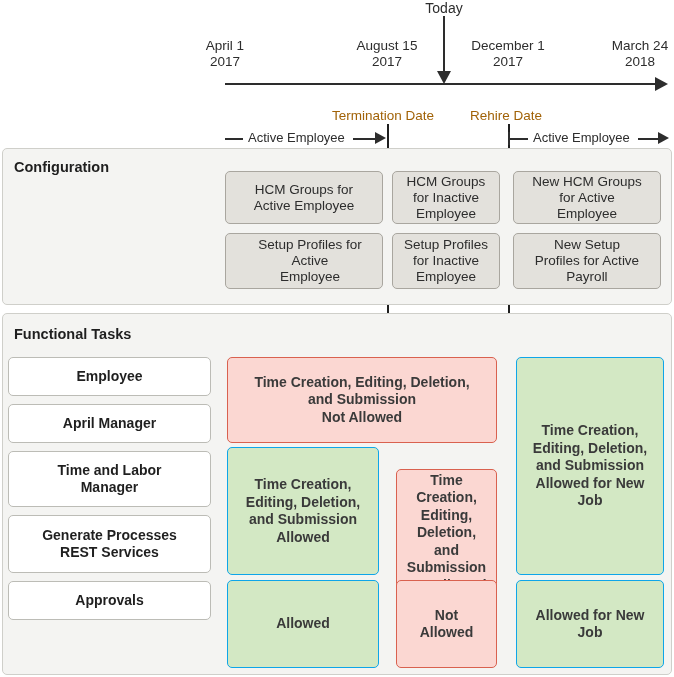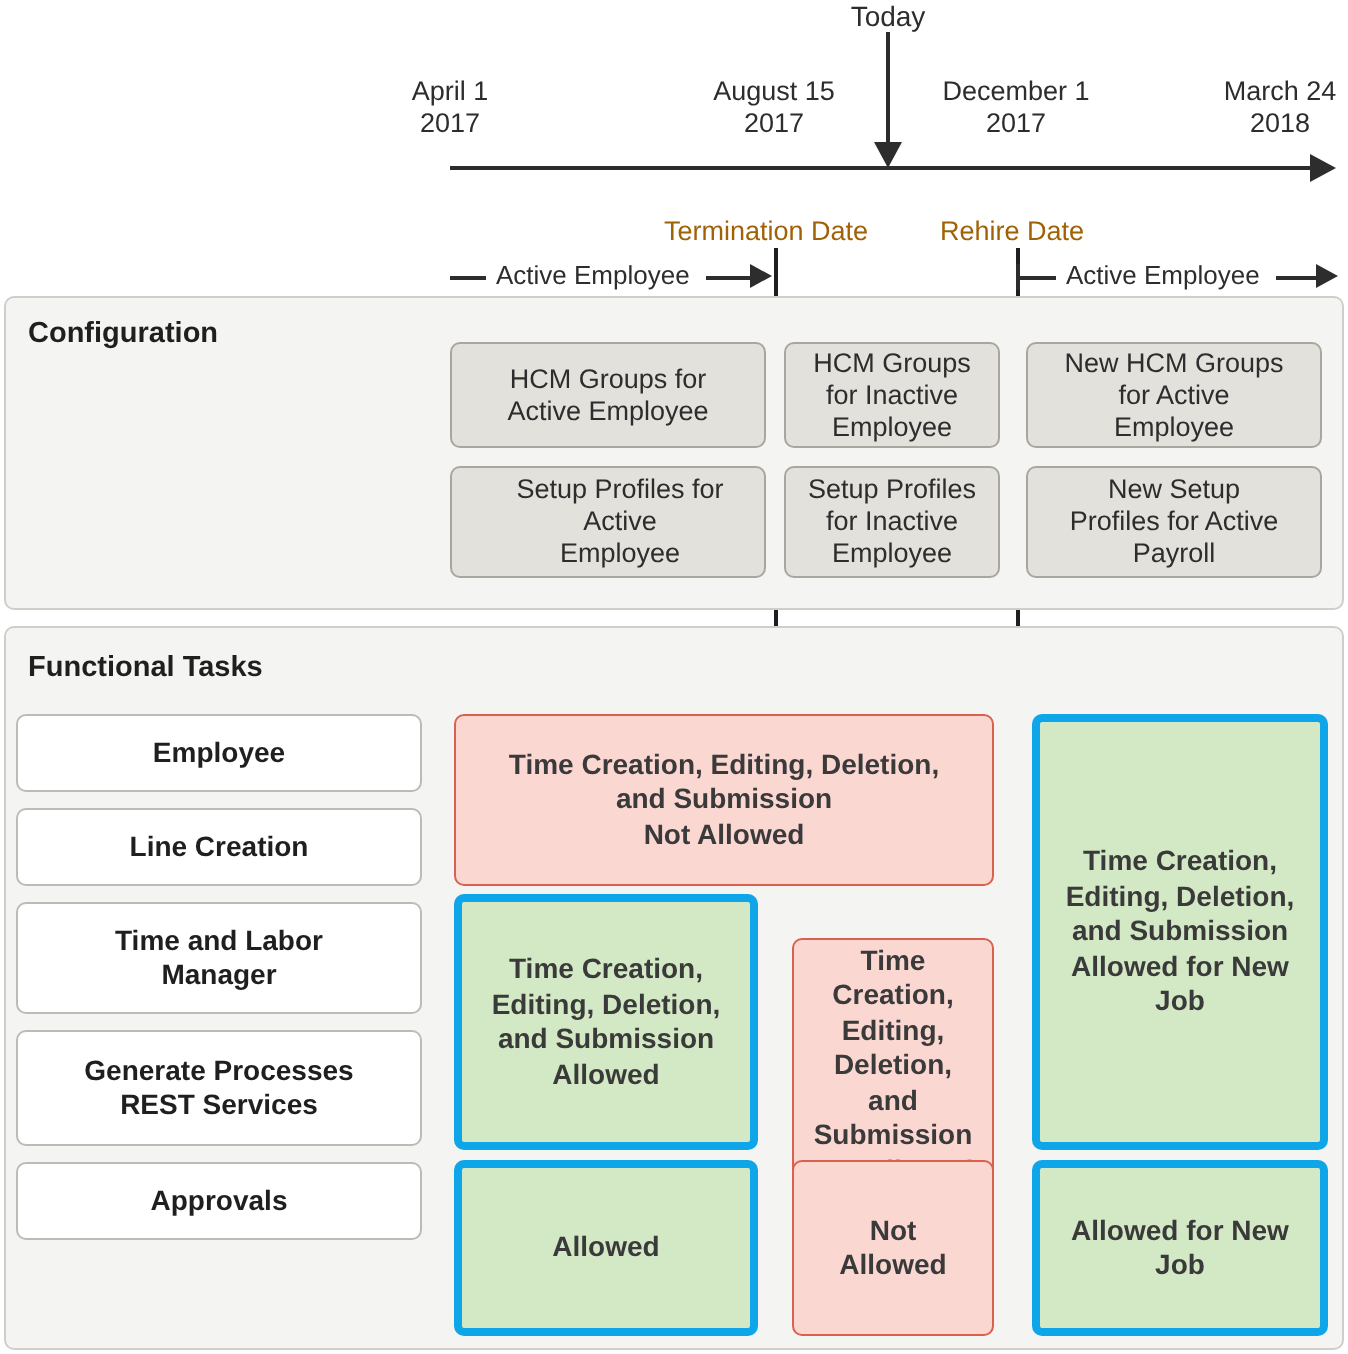--- a/index.html
+++ b/index.html
@@ -182,21 +182,21 @@
     text-align: center;
     font-size: 14px;
     line-height: 17.5px;
     font-weight: bold;
     color: #3a3a3a;
     padding: 17px 5px;
     white-space: pre-line;
   }
   .cell.green {
     background: #d3e8c4;
-    border: 4px solid #0ea5e9;
+    border: 1px solid #0ea5e9;
   }
   .cell.red {
     background: #fbd7d2;
     border: 1px solid #d9614f;
   }
 
   .vline-head {
     position: absolute;
     width: 0; height: 0;
     border-left: 6px solid transparent;
@@ -281,21 +281,21 @@
 Employee</div>
   <div class="cfg-box" style="left:513px; top:233px; width:148px; height:56px;">New Setup
 Profiles for Active
 Payroll</div>
 
   <div class="panel" style="left:2px; top:313px; width:670px; height:362px;">
     <div class="panel-title" style="top:12px;">Functional Tasks</div>
   </div>
 
   <div class="task-label" style="top:357px; height:39px;">Employee</div>
-  <div class="task-label" style="top:404px; height:39px;">Line Creation</div>
+  <div class="task-label" style="top:404px; height:39px;">April Manager</div>
   <div class="task-label" style="top:451px; height:56px;">Time and Labor
 Manager</div>
   <div class="task-label" style="top:515px; height:58px;">Generate Processes
 REST Services</div>
   <div class="task-label" style="top:581px; height:39px;">Approvals</div>
 
   <div class="cell red" style="left:227px; top:357px; width:270px; height:86px;">Time Creation, Editing, Deletion,
 and Submission
 Not Allowed</div>
 

